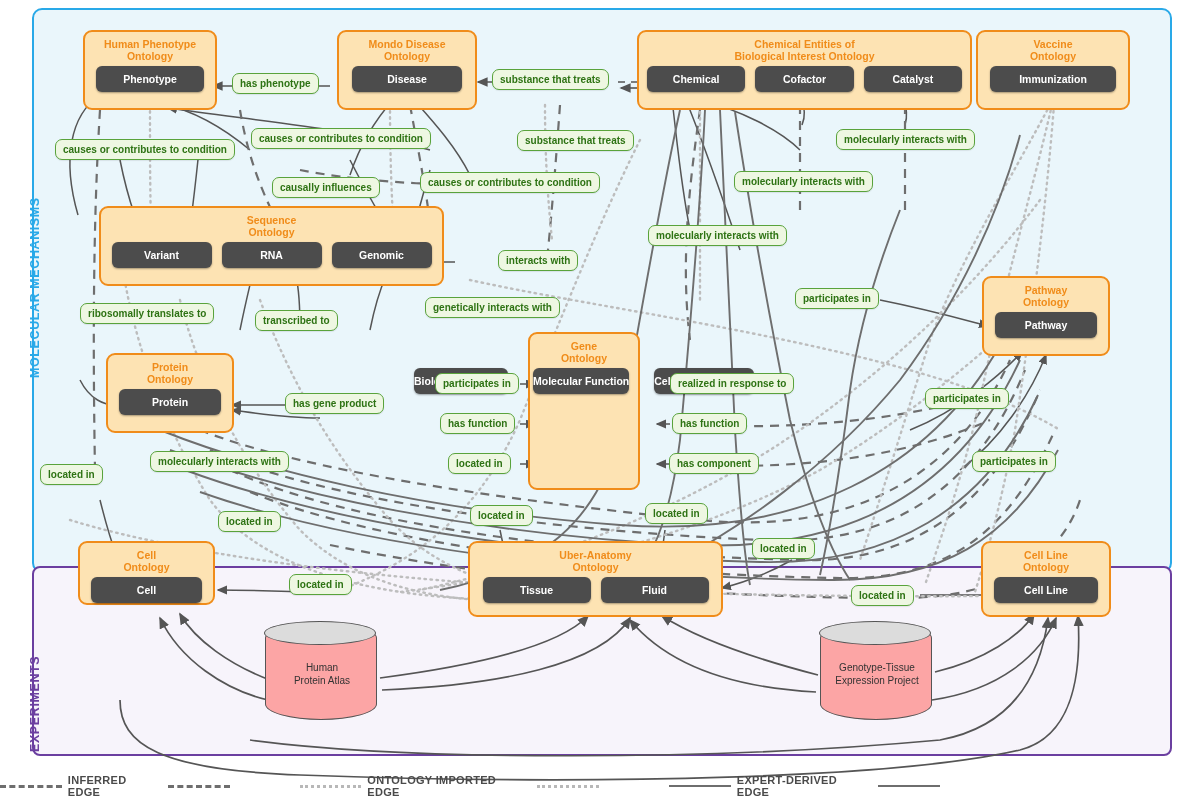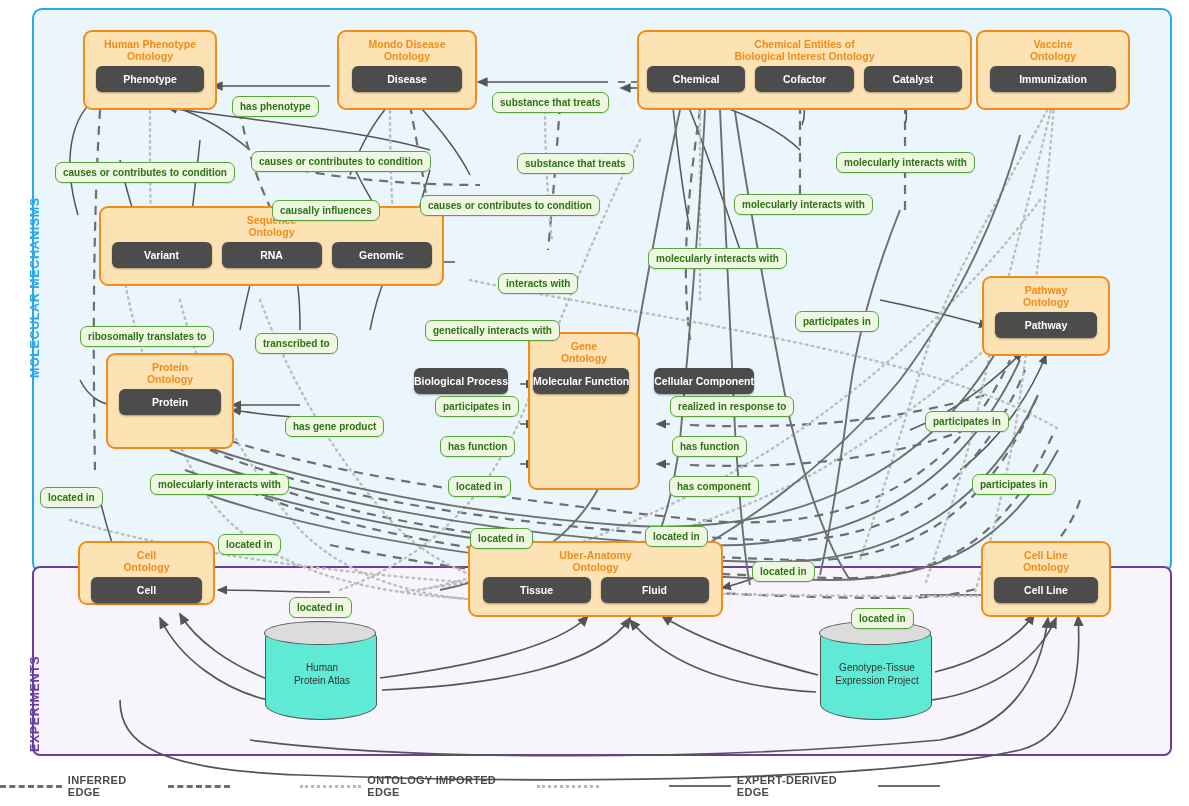--- a/index.html
+++ b/index.html
@@ -22,25 +22,25 @@
   .onto-title{color:#f08c1a;font-size:10.5px;font-weight:bold;text-align:center;line-height:12px;
         margin-top:6px;margin-bottom:4px;white-space:pre-line;}
   .ents{display:flex;gap:10px;align-items:center;justify-content:center;width:100%;padding:0 8px 8px 8px;box-sizing:border-box;}
   .ents.col{flex-direction:row;gap:25px;}
   .ent{background:#4c4c4c;color:#fff;border-radius:6px;font-size:10.5px;font-weight:bold;
        text-align:center;padding:7px 0;box-shadow:0 1px 2px rgba(0,0,0,.35);white-space:nowrap;}
 
   
   .rel{position:absolute;background:#eef7e2;border:1.6px solid #59a33b;border-radius:7px;
        color:#2e7314;font-size:10px;font-weight:bold;padding:4px 7px;white-space:nowrap;
-       box-shadow:0 1px 1px rgba(0,0,0,.08);z-index:40;margin-top:23px;}
+       box-shadow:0 1px 1px rgba(0,0,0,.08);z-index:40;}
 
   
   .db{position:absolute;z-index:35;}
-  .db .cyl{position:relative;width:112px;height:98px;background:#5eead4;border:1.8px solid #555;
+  .db .cyl{position:relative;width:112px;height:98px;background:#fca5a5;border:1.8px solid #555;
      border-radius:50%/16px;box-sizing:border-box;}
   .db .cap{position:absolute;left:-1.8px;top:-1.8px;width:112px;height:24px;background:#dcdcdc;
      border:1.8px solid #555;border-radius:50%;box-sizing:border-box;}
   .db .dbtxt{position:absolute;left:0;top:38px;width:112px;text-align:center;font-size:10px;
      color:#333;line-height:13px;white-space:pre-line;}
 
   
   #edges{position:absolute;left:0;top:0;width:1189px;height:806px;}
 
   
@@ -237,21 +237,21 @@
   </div>
 
   <div class="onto" style="left:982px;top:276px;width:128px;height:80px;">
     <div class="onto-title">Pathway
 Ontology</div>
     <div class="ents">
         <div class="ent" style="width:102px">Pathway</div>
       </div>
   </div>
 
-  <div class="onto" style="left:106px;top:353px;width:128px;height:96px;">
+  <div class="onto" style="left:106px;top:353px;width:128px;height:80px;">
     <div class="onto-title">Protein
 Ontology</div>
     <div class="ents">
         <div class="ent" style="width:102px">Protein</div>
       </div>
   </div>
 
   <div class="onto" style="left:528px;top:332px;width:112px;height:158px;">
     <div class="onto-title">Gene
 Ontology</div>

